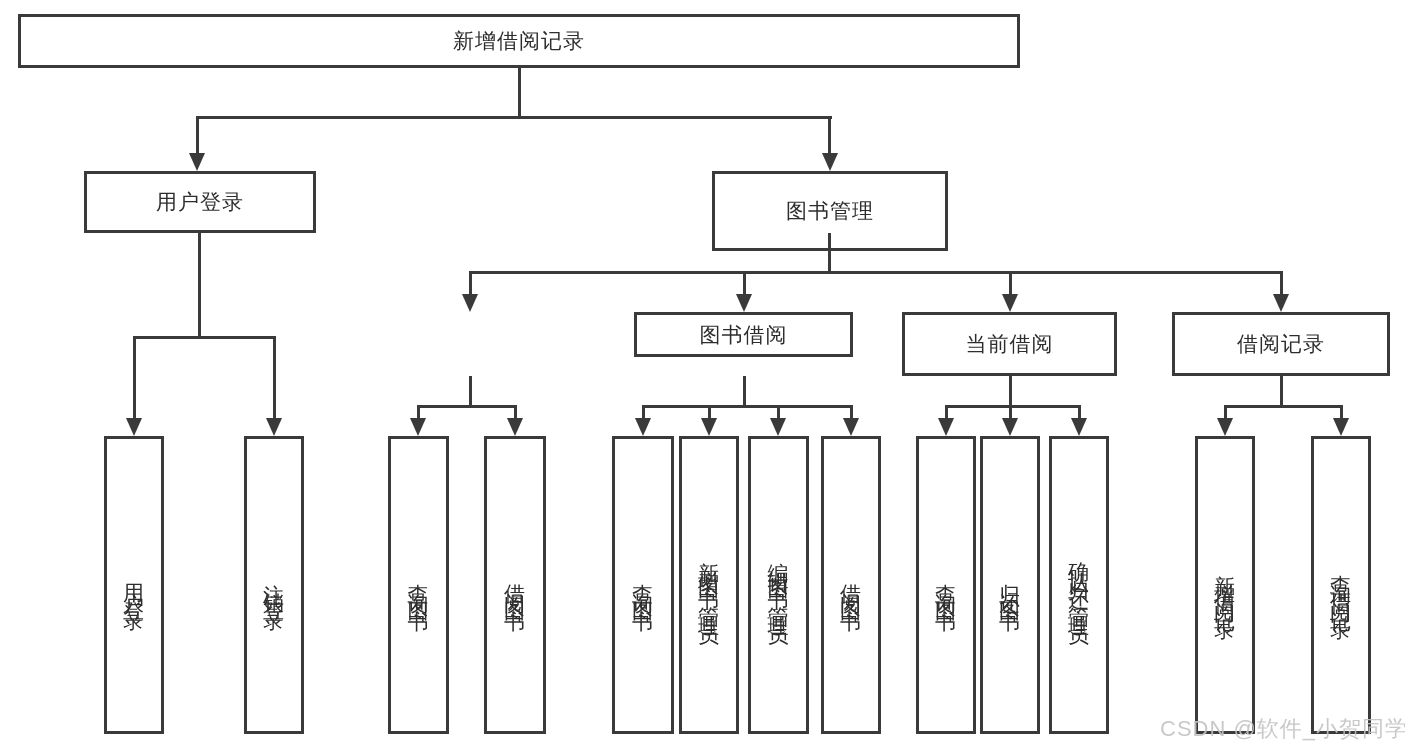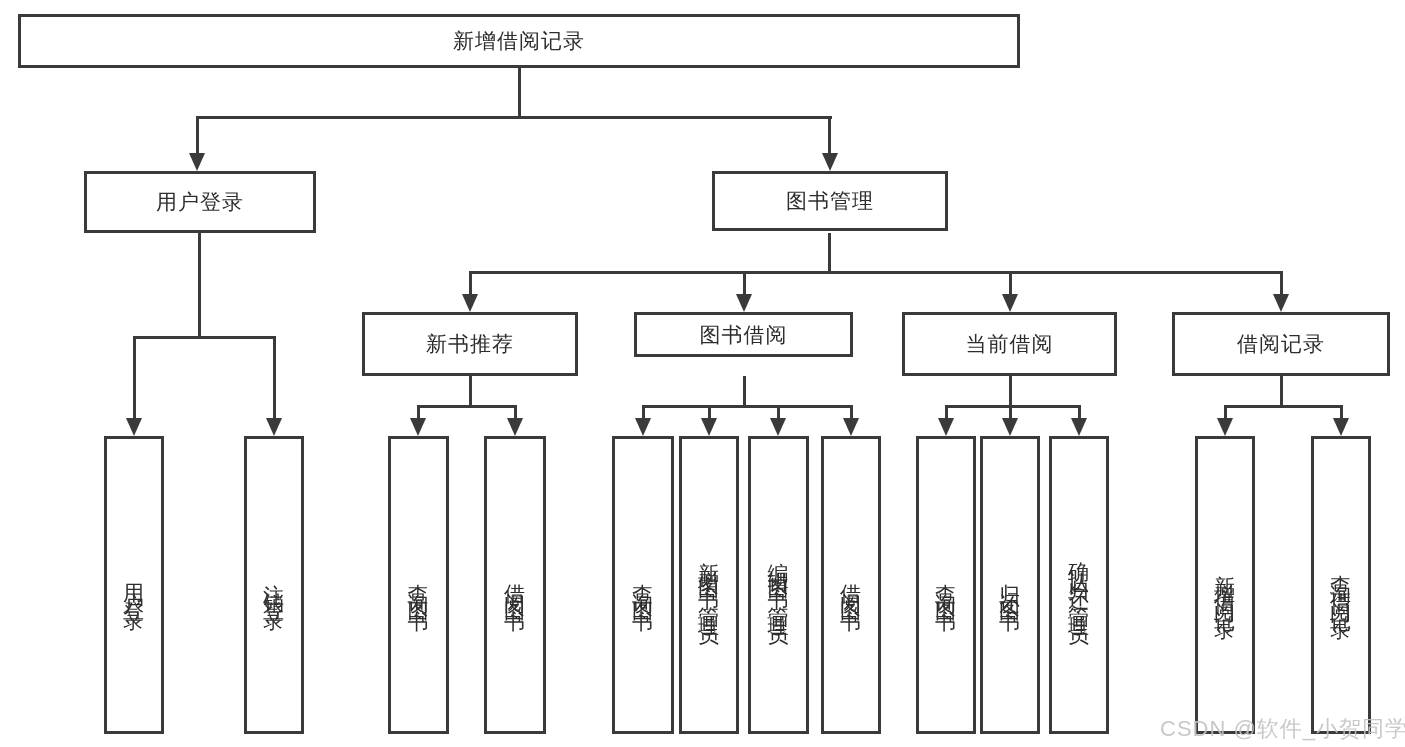--- a/index.html
+++ b/index.html
@@ -41,27 +41,24 @@
 
 <div class="stage">
 
   <div class="box" style="left:18px;top:14px;width:1002px;height:54px;">
     <span>新增借阅记录</span>
   </div>
 
   <div class="box" style="left:84px;top:171px;width:232px;height:62px;">
     <span>用户登录</span>
   </div>
-  <div class="box" style="left:712px;top:171px;width:236px;height:60px;">
+  <div class="box" style="left:712px;top:171px;width:236px;height:80px;">
     <span>图书管理</span>
   </div>
 
-  <div class="box" style="left:362px;top:312px;width:216px;height:64px;">
-    <span>新书推荐</span>
-  </div>
   <div class="box" style="left:634px;top:312px;width:219px;height:45px;">
     <span>图书借阅</span>
   </div>
   <div class="box" style="left:1172px;top:312px;width:218px;height:64px;">
     <span>借阅记录</span>
   </div>
   <div class="box" style="left:902px;top:312px;width:215px;height:64px;">
     <span>当前借阅</span>
   </div>
 

